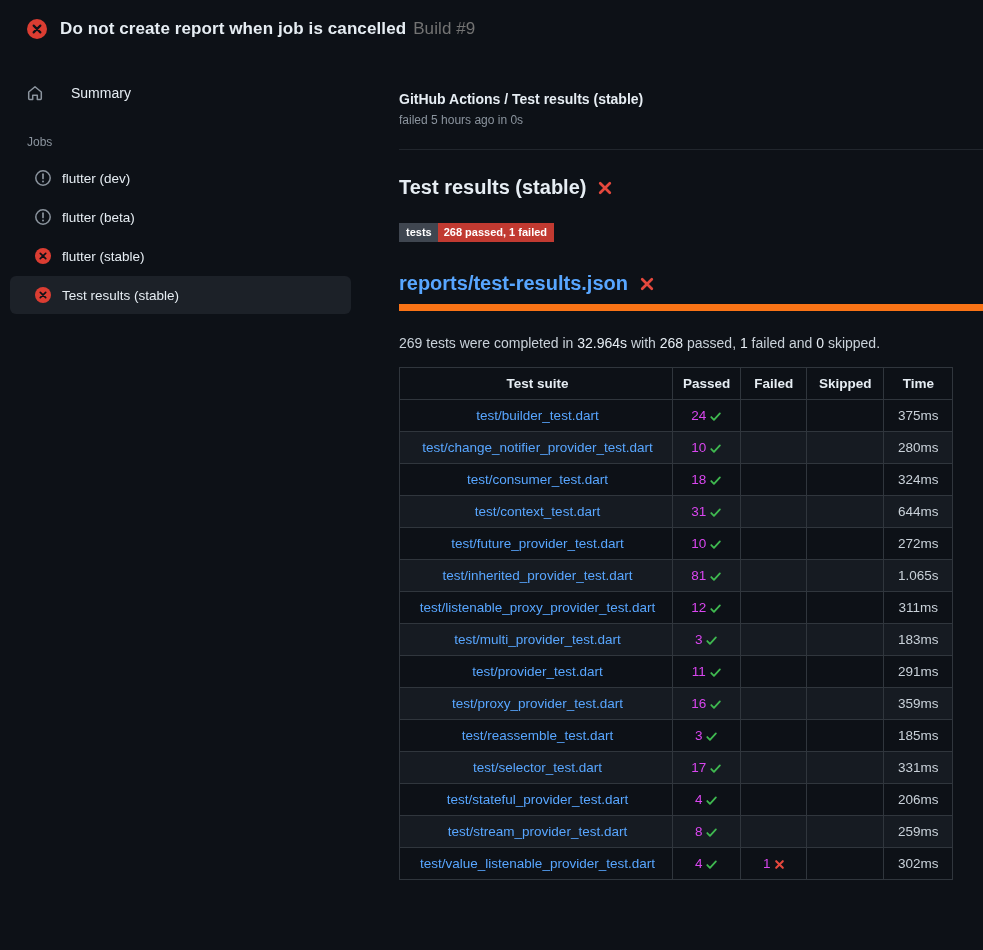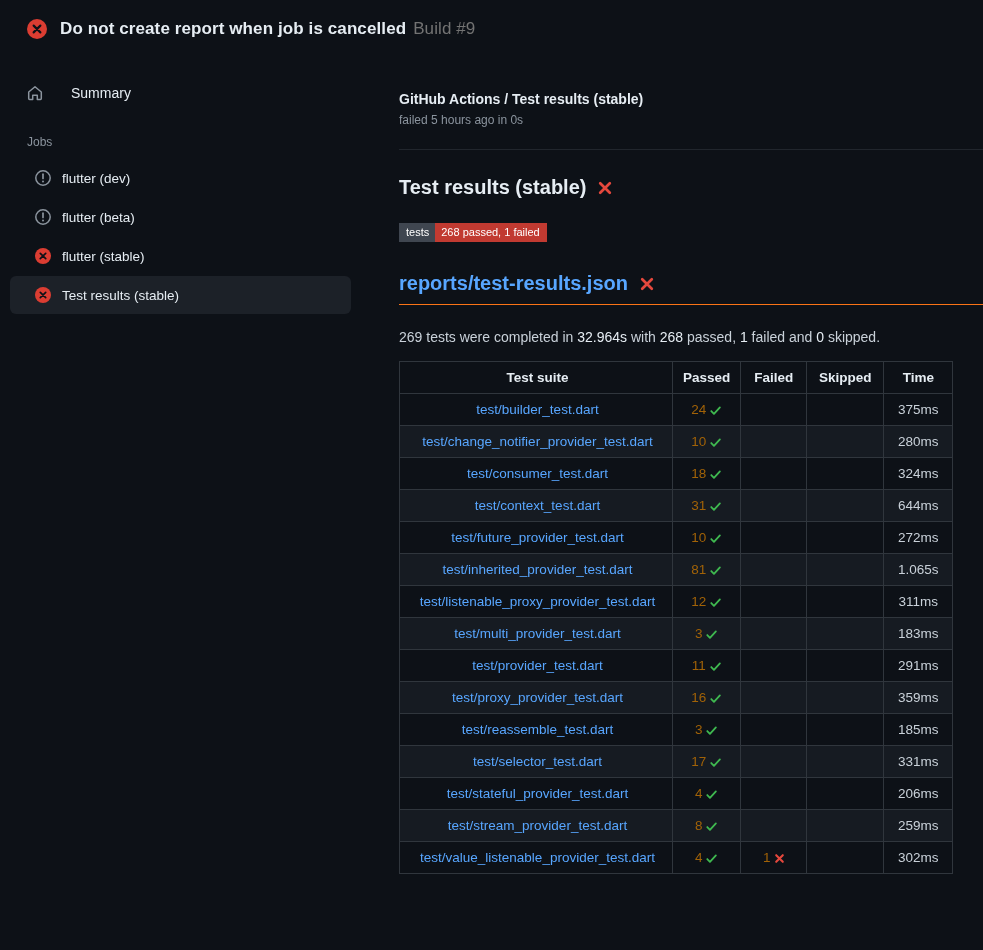--- a/index.html
+++ b/index.html
@@ -31,24 +31,24 @@
   .job-item { display:flex; align-items:center; gap:11px; padding:11px 8px 11px:25px; }
   .job-item { padding:11px 8px 11px 25px; border-radius:6px; cursor:pointer; font-size:13.5px; color:#e6edf3; margin-bottom:1px; }
   .job-item.selected { background:#1c2128; }
   .job-label { white-space:nowrap; }
 
   
   .breadcrumb { font-weight:700; font-size:14px; color:#e6edf3; }
   .meta { color:#8b949e; font-size:12px; margin-top:6px; }
   .divider { border:none; border-top:1px solid #21262d; margin-top:22px; }
   .check-title { display:flex; align-items:center; gap:11px; font-size:20px; font-weight:700; margin-top:26px; color:#e6edf3; }
-  .badge { display:inline-flex; margin-top:24px; border-radius:0; overflow:hidden; font-size:11px; line-height:1; color:#ffffff; }
+  .badge { display:inline-flex; margin-top:24px; border-radius:0; overflow:hidden; font-size:11px; line-height:1; color:#ffffff;font-weight:bold; }
   .badge-label { background:var(--badge-gray,#3f4650); padding:4px 6px 4px 7px; }
   .badge-value { background:var(--badge-red,#c13a31); padding:4px 7px 4px 6px; }
-  .report-heading { display:flex; align-items:center; gap:11px; margin-top:30px; padding-bottom:9px; border-bottom:1px solid #f97316; }
+  .report-heading { display:flex; align-items:center; gap:11px; margin-top:30px; padding-bottom:9px; border-bottom:7px solid #f97316; }
   .report-link { color:var(--blue,#58a6ff); font-size:20px; font-weight:700; text-decoration:none; }
   .summary-line { margin-top:24px; font-size:14px; color:#c9d1d9; }
   .summary-line strong { color:#e6edf3; font-weight:400; }
 
   
   .results-table { border-collapse:collapse; margin-top:16px; table-layout:fixed; }
   .results-table th, .results-table td {
     border:1px solid #30363d;
     padding:8px 10px;
     font-size:13.5px;
@@ -59,21 +59,21 @@
   }
   .results-table th { font-weight:700; color:#e6edf3; }
   .results-table td { color:#c9d1d9; }
   .col-suite   { width:273px; text-align:center; padding-left:13px !important; }
   .col-passed  { width:68px; }
   .col-failed  { width:66px; }
   .col-skipped { width:77px; }
   .col-time    { width:69px; }
   tbody tr:nth-child(even) { background:#161b22; }
   .suite-link { color:var(--blue,#58a6ff); text-decoration:none; }
-  .cell-num { display:inline-flex; align-items:center; gap:3px; color:#a16207; }
+  .cell-num { display:inline-flex; align-items:center; gap:3px; color:#d946ef; }
   .cell-num .icon-slot { margin-top:1px; }
 </style>
 </head>
 <body>
 
 <div class="app">
 
   <header class="top-bar">
     <span class="icon-slot" id="header-icon">
         <svg width="20" height="20" viewBox="0 0 16 16">

